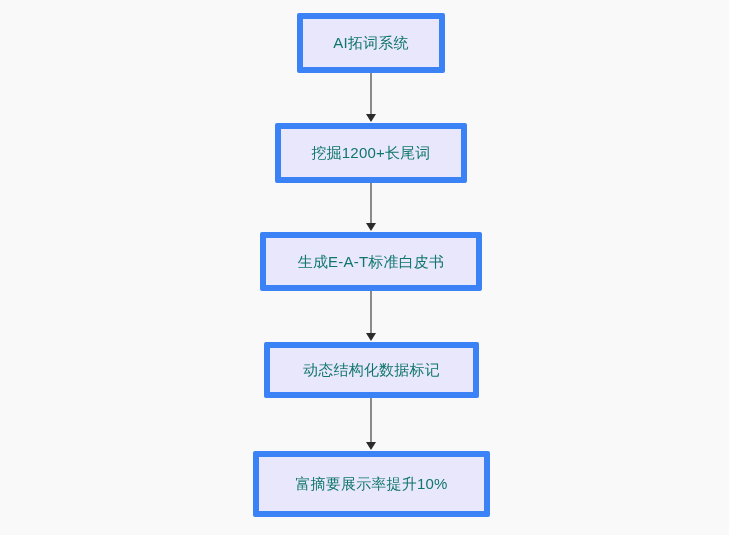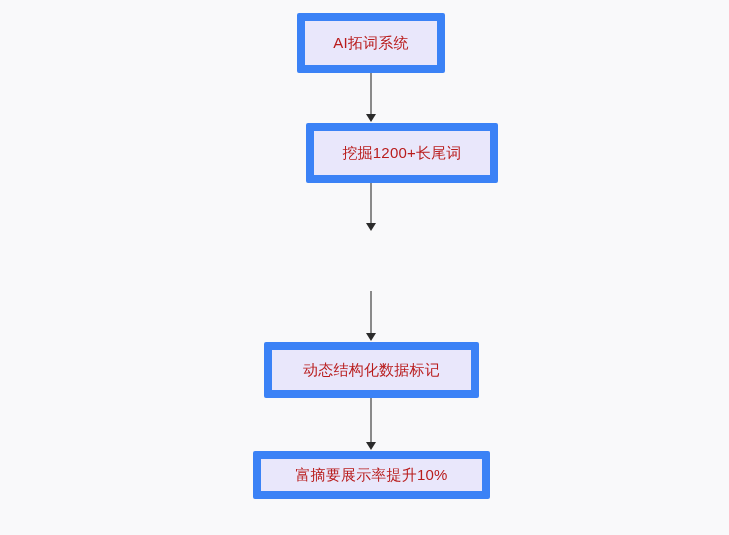--- a/index.html
+++ b/index.html
@@ -15,26 +15,26 @@
   }
   #flowchart {
     position: relative;
     width: 729px;
     height: 535px;
   }
   .node {
     position: absolute;
     box-sizing: border-box;
     background: #e9e7fb;
-    border: 8px solid #3b82f6;
+    border: 6px solid #3b82f6;
     border-radius: 2px;
     display: flex;
     align-items: center;
     justify-content: center;
-    color: #b91c1c;
+    color: #0f766e;
     font-size: 15px;
     line-height: 1.2;
     letter-spacing: 0.2px;
     white-space: nowrap;
   }
   .edge {
     position: absolute;
     width: 0;
     border-left: 2px solid #8a8a8a;
     box-sizing: border-box;
@@ -62,26 +62,29 @@
   <div class="edge" style="left:370px; top:291px; height:43px;"></div>
   <div class="arrowhead" style="left:366px; top:333px;"></div>
 
   <div class="edge" style="left:370px; top:398px; height:45px;"></div>
   <div class="arrowhead" style="left:366px; top:442px;"></div>
 
   <div class="node" style="left:297px; top:13px; width:148px; height:60px;">
     <span>AI拓词系统</span>
   </div>
 
-  <div class="node" style="left:275px; top:123px; width:192px; height:60px;margin-left:31px;">
+  <div class="node" style="left:275px; top:123px; width:192px; height:60px;">
     <span>挖掘1200+长尾词</span>
   </div>
 
+  <div class="node" style="left:260px; top:232px; width:222px; height:59px;">
+    <span>生成E-A-T标准白皮书</span>
+  </div>
 
   <div class="node" style="left:264px; top:342px; width:215px; height:56px;justify-content:center;">
     <span>动态结构化数据标记</span>
   </div>
 
-  <div class="node" style="left:253px; top:451px; width:237px; height:48px;">
+  <div class="node" style="left:253px; top:451px; width:237px; height:66px;">
     <span>富摘要展示率提升10%</span>
   </div>
 
 </div>
 
 </body></html>

